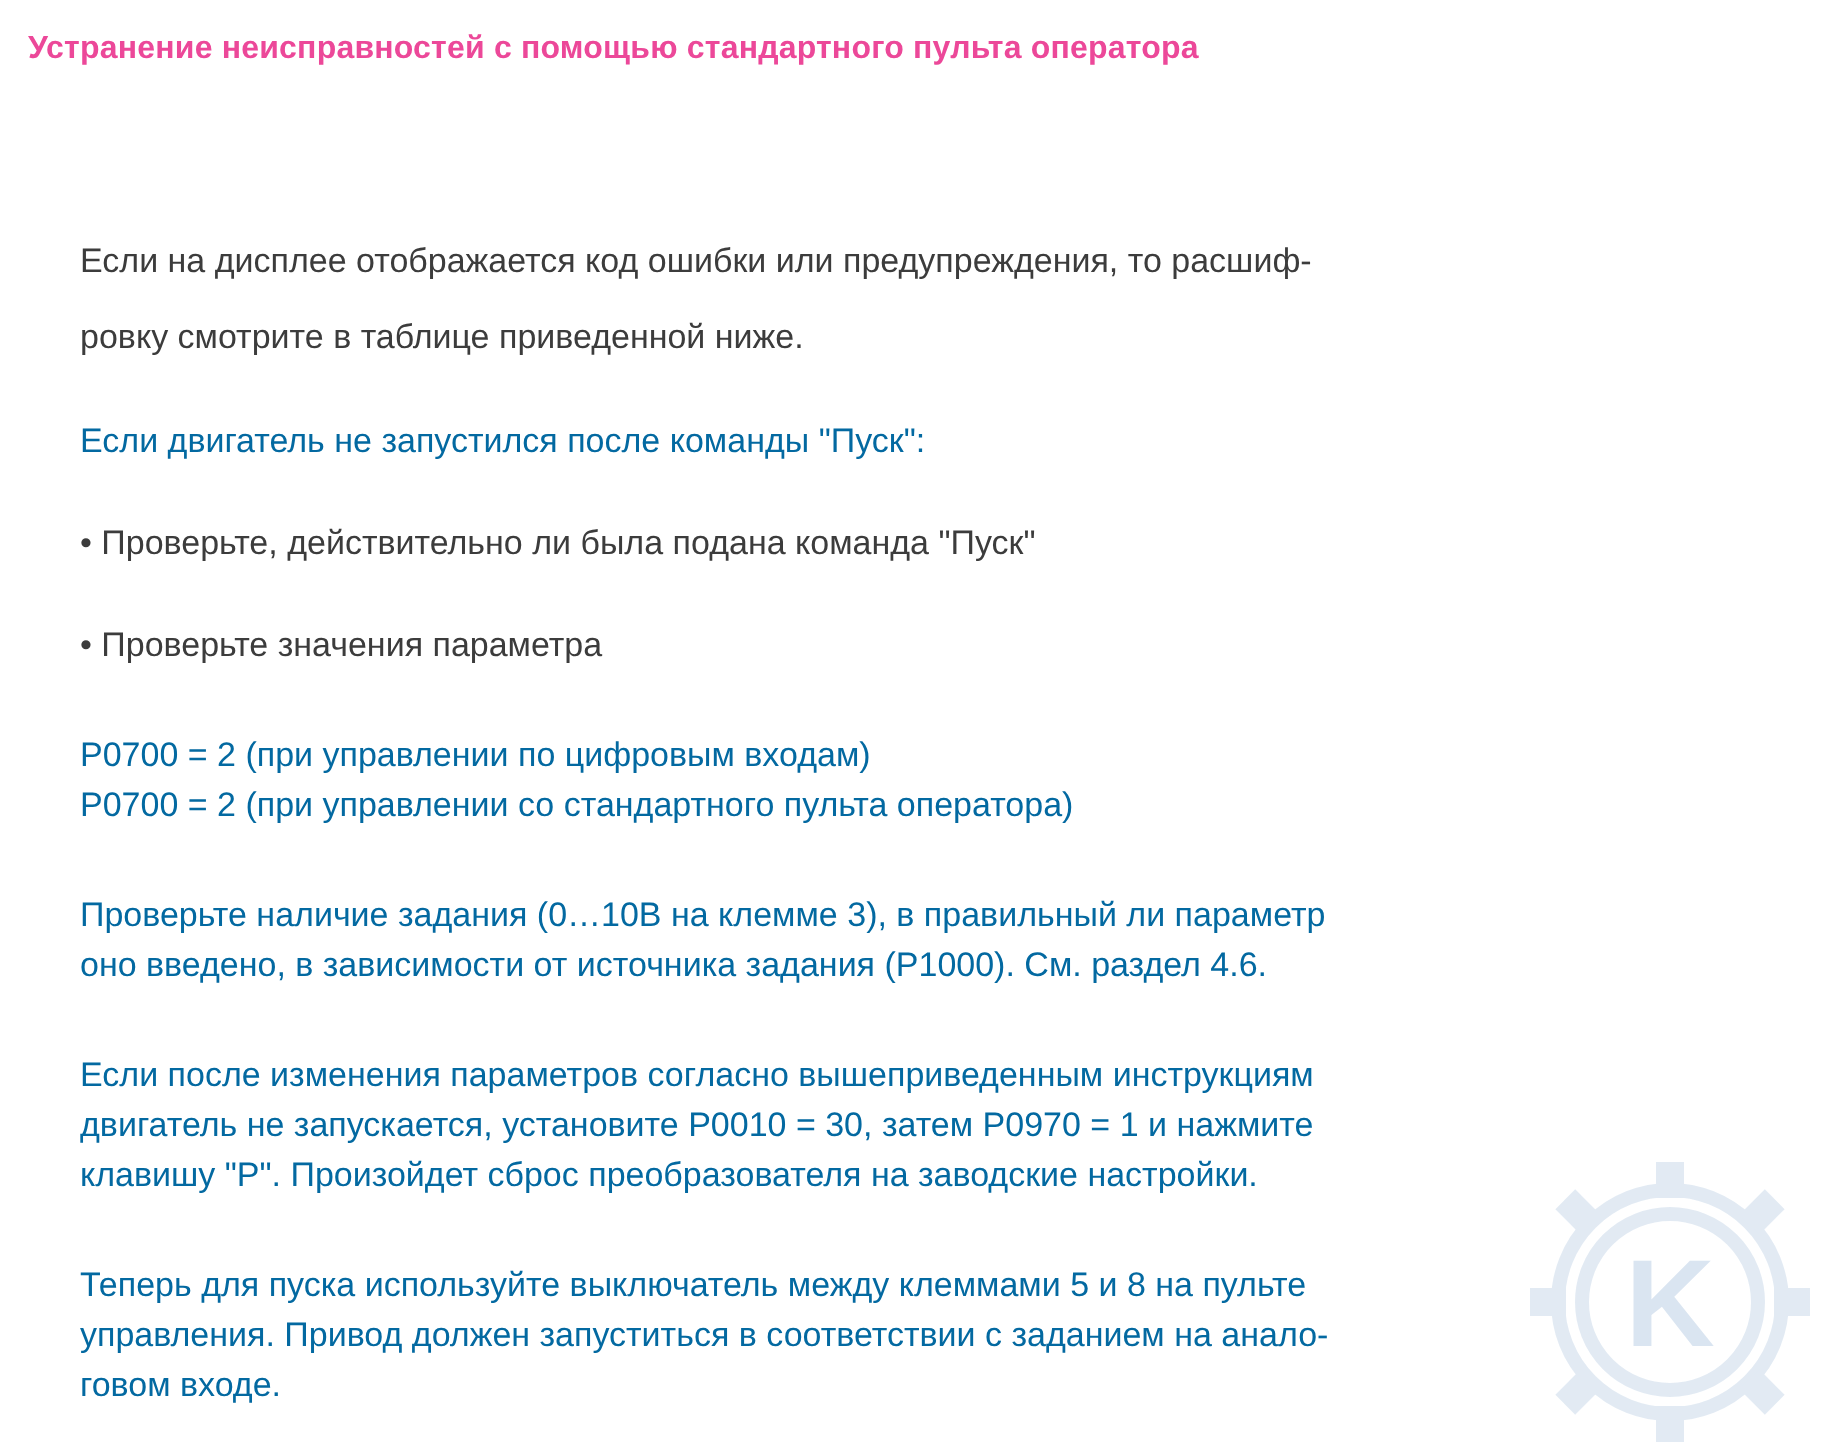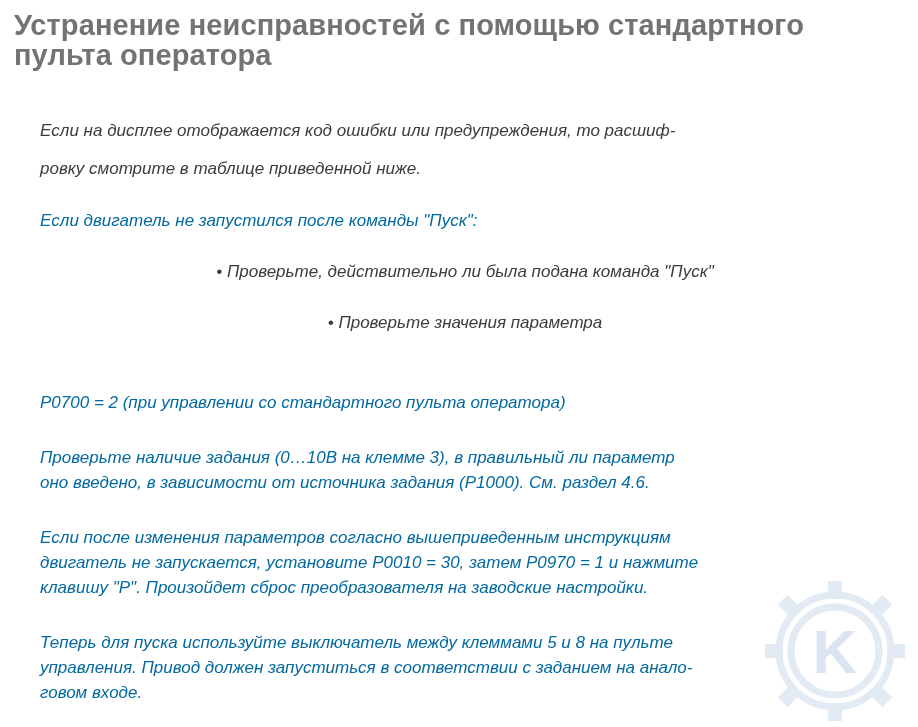--- a/index.html
+++ b/index.html
@@ -29,44 +29,43 @@
     width: 150px;
     height: 150px;
     opacity: 0.55;
     pointer-events: none;
   }
   .title {
     position: absolute;
     left: 14px;
     top: 10px;
     width: 830px;
-    font-size: 29px;
+    font-size: 16px;
     font-weight: bold;
-    color: #737373;
+    color: #ec4899;
     line-height: 30px;
     letter-spacing: 0.1px;
   }
   .body-block {
     position: absolute;
     left: 40px;
     top: 112px;
     width: 850px;
   }
   p {
     margin: 0;
     font-size: 17px;
     color: #3c3c3c;
     line-height: 22px;
-    font-style: italic;
   }
   .p-wide {
     line-height: 38px;
   }
   .gap-20 { margin-top: 20px; }
-  .gap-26 { margin-top: 26px; text-align: center; }
+  .gap-26 { margin-top: 26px; }
   .gap-30 { margin-top: 30px; }
   .bullet-line {
     font-size: 17px;
     line-height: 25px;
     color: #3c3c3c;
   }
   .para {
     font-size: 17px;
     line-height: 25px;
     color: #0369a1;
@@ -87,21 +86,21 @@
     </p>
 
     <p class="para gap-20">Если двигатель не запустился после команды "Пуск":</p>
 
 
     <p class="bullet-line gap-26">• Проверьте, действительно ли была подана команда "Пуск"</p>
 
     <p class="bullet-line gap-26">• Проверьте значения параметра</p>
 
     <p class="para gap-30">
-      <br>
+      <span>P0700 = 2 (при управлении по цифровым входам)</span><br>
       <span>P0700 = 2 (при управлении со стандартного пульта оператора)</span>
     </p>
 
     <p class="para gap-30">
       <span>Проверьте наличие задания (0…10В на клемме 3), в правильный ли параметр</span><br>
       <span>оно введено, в зависимости от источника задания (P1000). См. раздел 4.6.</span>
     </p>
 
     <p class="para gap-30">
       <span>Если после изменения параметров согласно вышеприведенным инструкциям</span><br>

